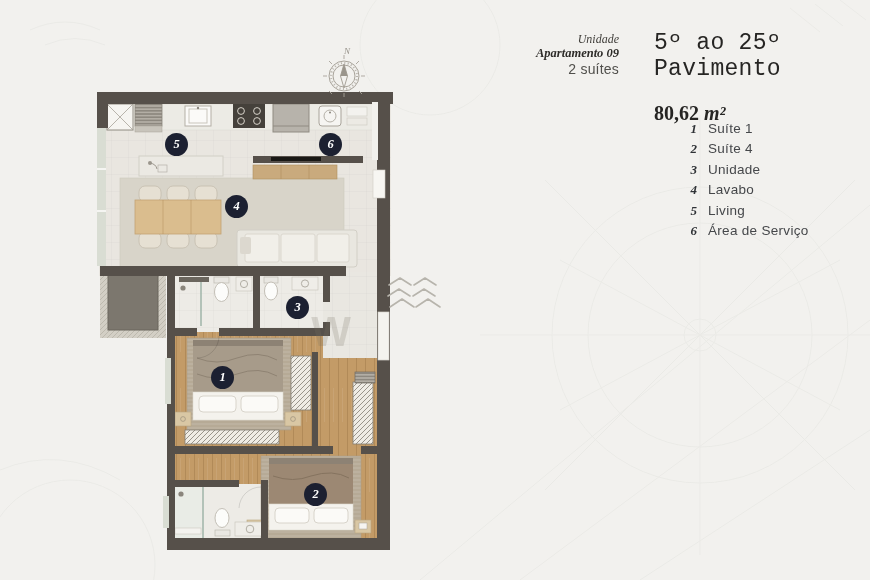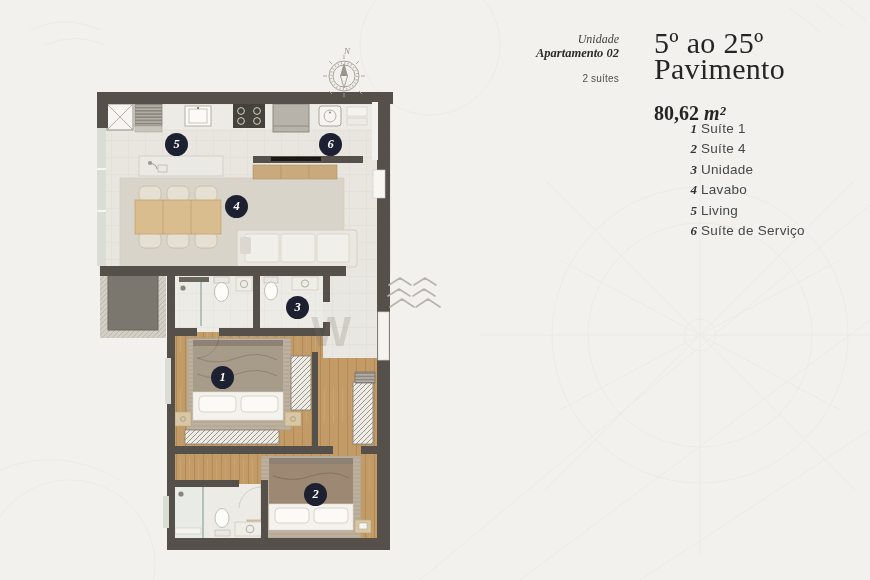--- a/index.html
+++ b/index.html
@@ -7,31 +7,31 @@
     width:870px;height:580px;position:relative;overflow:hidden;
     background:#f2f1ee;
     font-family:"Liberation Sans",sans-serif;
   }
   #bg-pattern{position:absolute;left:0;top:0;z-index:0;pointer-events:none;}
 
   
   #hdr-left{position:absolute;left:474px;top:33px;width:145px;text-align:right;z-index:3;}
   .unit-label{font-family:"Liberation Serif",serif;font-style:italic;font-size:12px;color:#403e3a;line-height:13px;}
   .unit-name{font-family:"Liberation Serif",serif;font-style:italic;font-weight:bold;font-size:12.5px;color:#2d2b28;line-height:14px;}
-  .suites-note{font-size:10px;color:#51504c;margin-top:13px;letter-spacing:.2px;}
+  .suites-note{font-size:14px;color:#51504c;margin-top:1px;letter-spacing:.2px;}
   #hdr-right{position:absolute;left:654px;top:30px;z-index:3;color:#262523;}
-  .floors{font-family:Liberation Serif, serif;font-size:30px;letter-spacing:.3px;line-height:26px;}
+  .floors{font-family:Liberation Mono, monospace;font-size:23px;letter-spacing:.3px;line-height:26px;}
   .area{font-family:"Liberation Serif",serif;font-weight:bold;font-size:20px;line-height:27px;margin-top:18px;}
   .area .unit{font-style:italic;}
 
   
   #legend{position:absolute;left:686px;top:121px;z-index:3;}
   .lrow{display:flex;align-items:baseline;height:20.4px;}
   .lnum{width:11px;text-align:right;font-family:"Liberation Serif",serif;font-style:italic;font-weight:bold;font-size:13px;color:#2f3236;flex:none;}
-  .llabel{margin-left:4px;font-size:13.5px;color:#45474a;letter-spacing:.3px;}
+  .llabel{margin-left:11px;font-size:13.5px;color:#45474a;letter-spacing:.3px;}
 
   
   #plan{position:absolute;left:95px;top:90px;width:300px;height:465px;z-index:2;}
   #plan svg{position:absolute;left:0;top:0;}
   .marker{
     position:absolute;width:23px;height:23px;border-radius:50%;
     background:#1c2031;color:#ffffff;z-index:4;
     font-family:"Liberation Serif",serif;font-style:italic;font-weight:600;font-size:12.5px;
     display:flex;align-items:center;justify-content:center;
   }
@@ -59,21 +59,21 @@
     <path d="M420,580 L870,205 M520,580 L870,320 M640,580 L870,430"></path>
     <path d="M30,30 q35,-16 70,0 M45,45 q30,-13 60,0"></path>
     <path d="M790,8 l30,24 M815,4 l28,22 M840,0 l26,20"></path>
     <circle cx="70" cy="565" r="85"></circle>
     <path d="M0,470 q60,-25 120,10"></path>
   </g>
 </svg>
 
 <div id="hdr-left">
   <div class="unit-label">Unidade</div>
-  <div class="unit-name">Apartamento 02</div>
+  <div class="unit-name">Apartamento 09</div>
   <div class="suites-note">2 suítes</div>
 </div>
 <div id="hdr-right">
   <div class="floors">5º ao 25º Pavimento</div>
   <div class="area"><span>80,62</span>&nbsp;<span class="unit">m²</span></div>
 </div>
 
 <div id="legend">
   <div class="lrow">
       <span class="lnum">1</span>
@@ -90,21 +90,21 @@
   <div class="lrow">
       <span class="lnum">4</span>
       <span class="llabel">Lavabo</span>
     </div>
   <div class="lrow">
       <span class="lnum">5</span>
       <span class="llabel">Living</span>
     </div>
   <div class="lrow">
       <span class="lnum">6</span>
-      <span class="llabel">Suíte de Serviço</span>
+      <span class="llabel">Área de Serviço</span>
     </div>
 </div>
 
 <svg id="compass" width="58" height="58">
   <g fill="none" stroke="#a8a39a" stroke-width="1">
     <circle cx="27" cy="34" r="15"></circle>
     <circle cx="27" cy="34" r="11"></circle>
     <circle cx="27" cy="34" r="13" stroke-dasharray="1,2.4" stroke-width="2" opacity="0.8"></circle>
     <path d="M27,13 V17 M27,51 V55 M6,34 H10 M44,34 H48 M12,19 l3,3 M42,49 l3,3 M42,19 l-3,3 M12,49 l3,3" opacity="0.9"></path>
     <path d="M27,22 L30.5,34 L27,46 L23.5,34 Z"></path>

